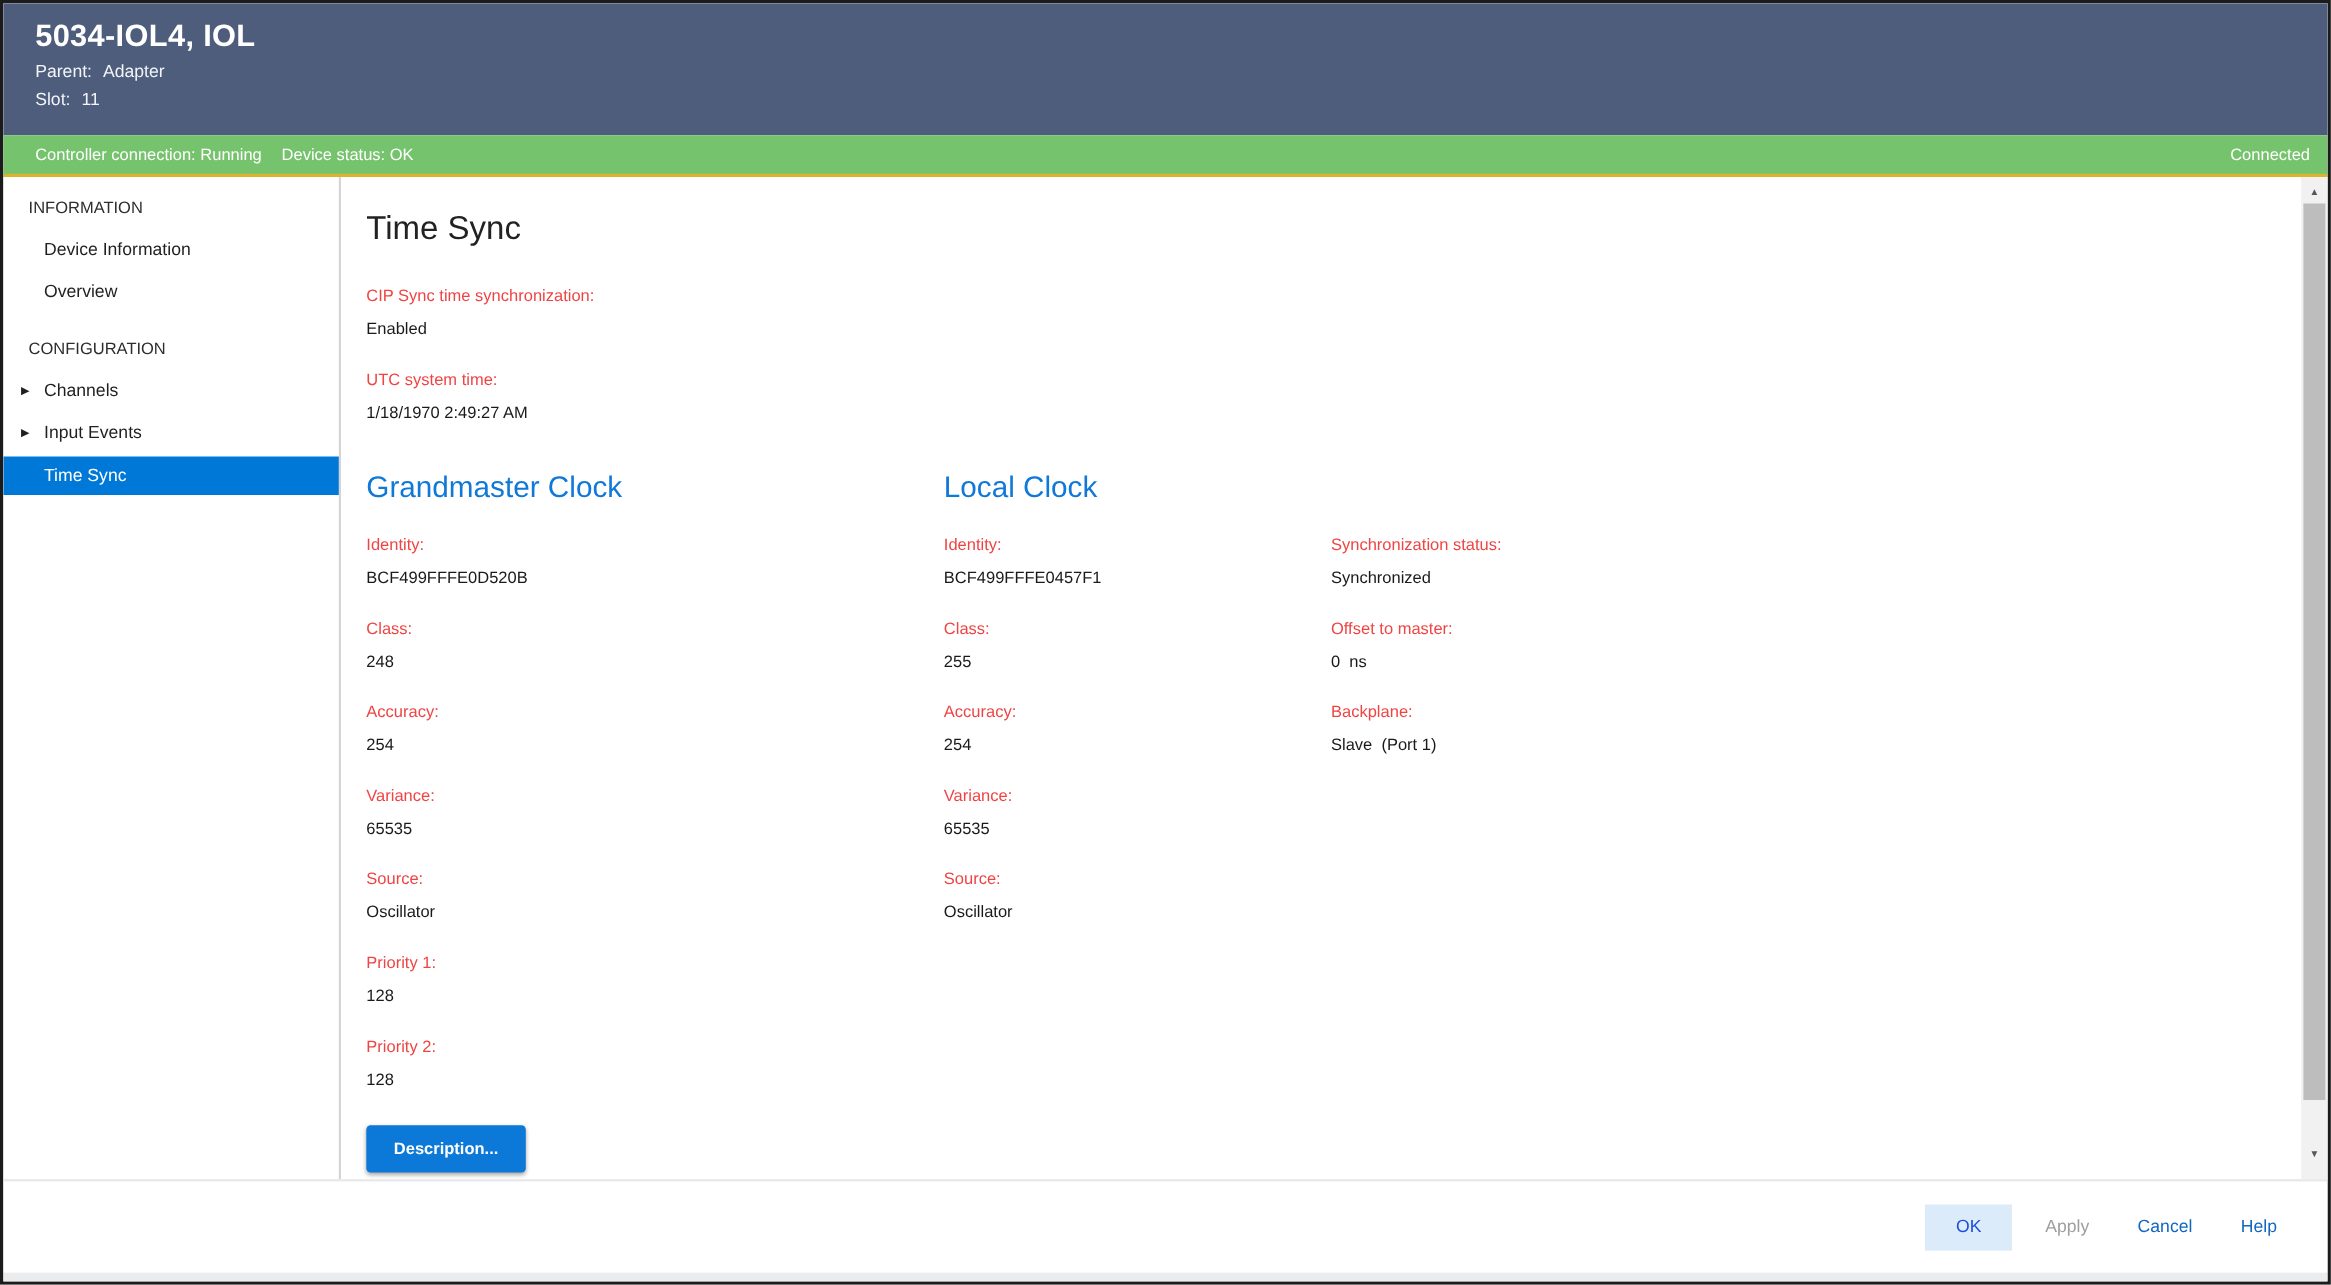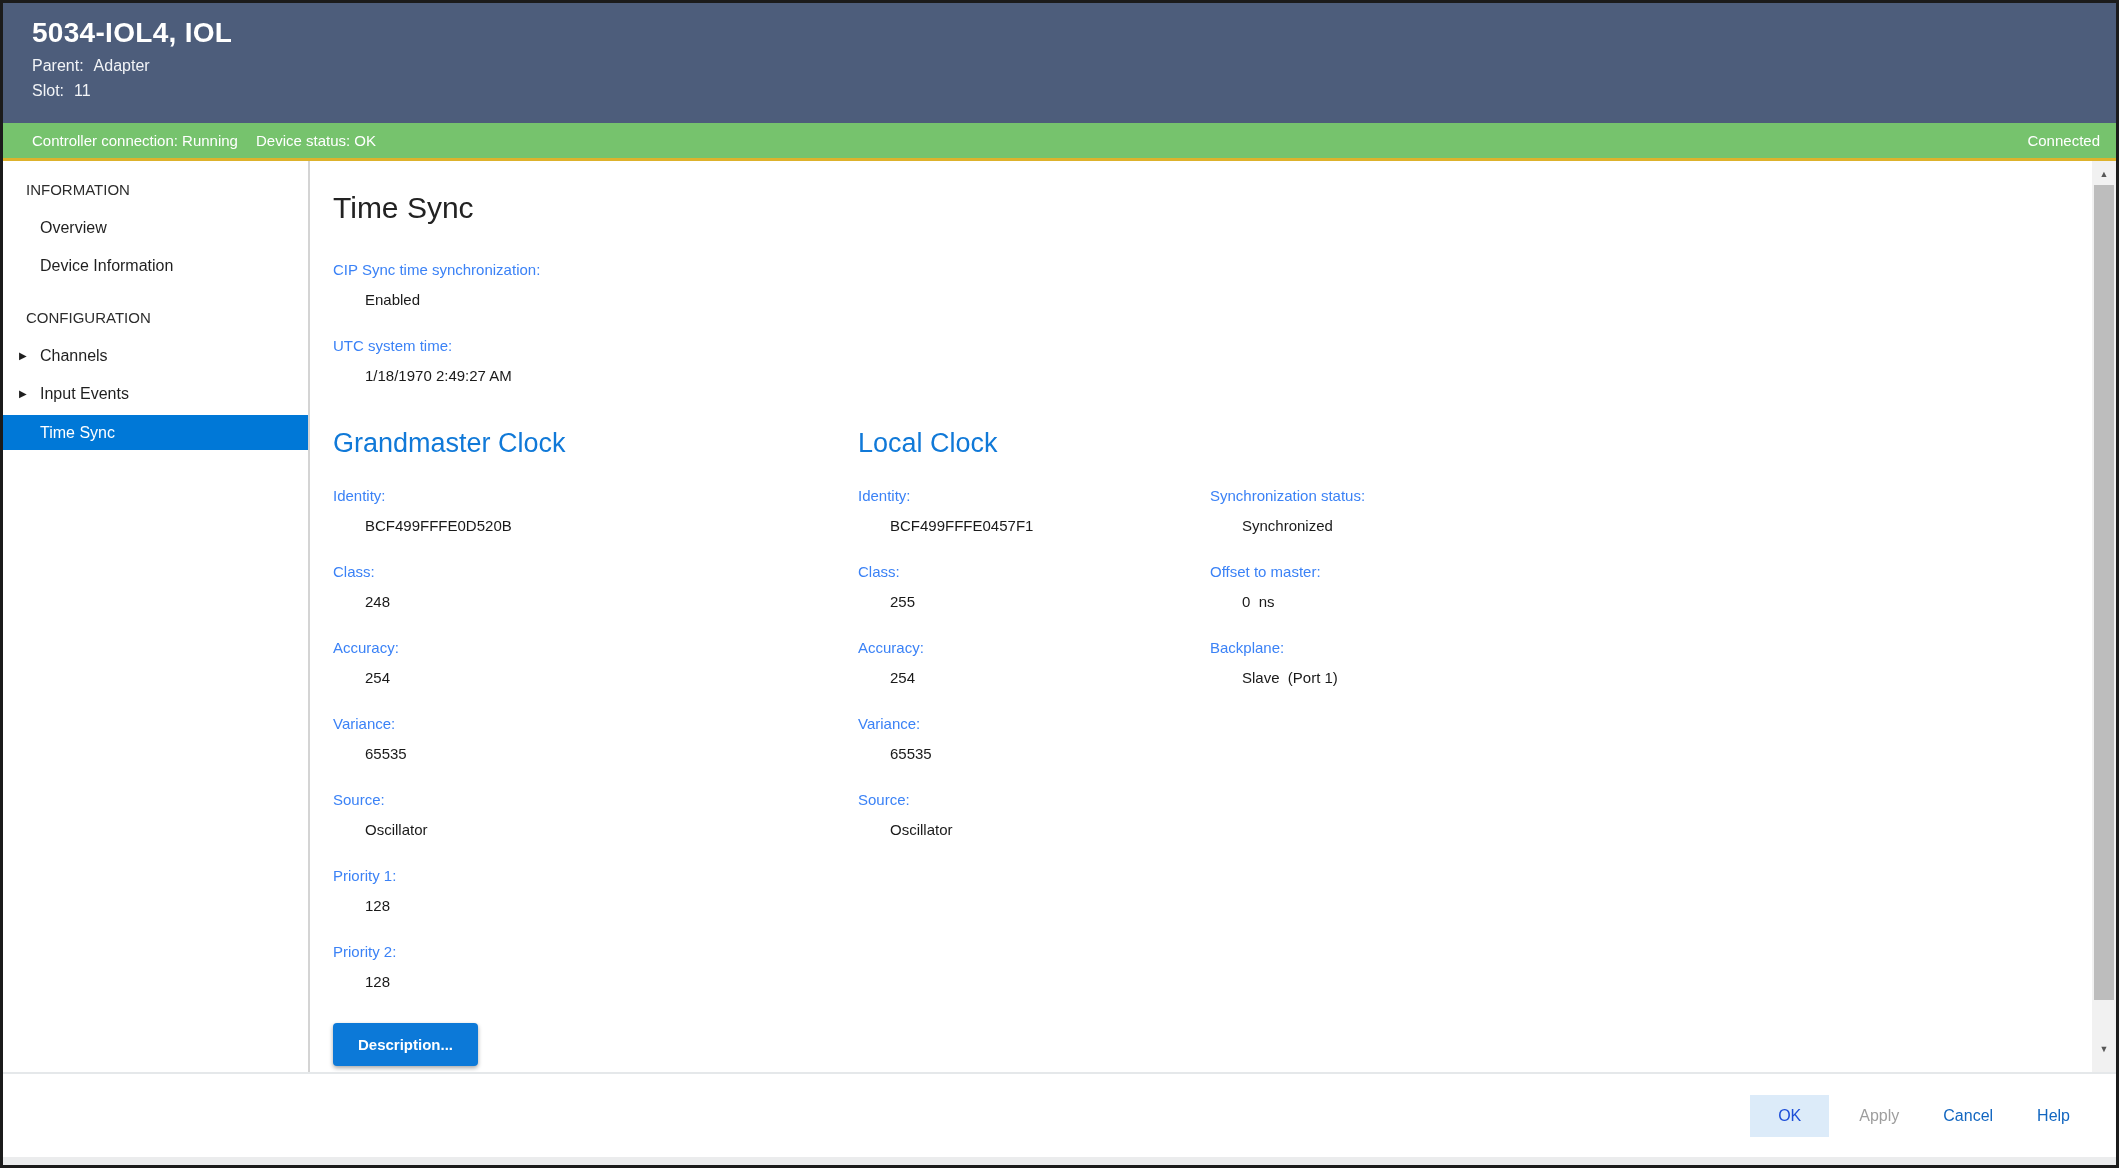--- a/index.html
+++ b/index.html
@@ -57,22 +57,22 @@
   }
   .nav-item.selected { background: #0078d7; color: #ffffff; height: 35px; line-height: 35px; margin: 2px 0 1px 0; }
 
   .v-divider { width: 2px; flex: 0 0 2px; background: #d4d4d4; }
 
   .main { flex: 1 1 auto; padding: 29px 0 0 23px; overflow: hidden; }
   .page-title { font-size: 30px; font-weight: 400; color: #222222; line-height: 36px; }
 
   .top-fields { margin-top: 33px; }
   .field { margin-bottom: 24px; }
-  .field-label { color: #3b82f6; font-size: 15px; line-height: 22px; margin-bottom: 8px; }
-  .field-value { color: #1a1a1a; font-size: 15px; line-height: 22px; white-space: pre-wrap; margin-left: 32px; }
+  .field-label { color: #ef4444; font-size: 15px; line-height: 22px; margin-bottom: 8px; }
+  .field-value { color: #1a1a1a; font-size: 15px; line-height: 22px; white-space: pre-wrap; }
 
   .columns { display: flex; margin-top: 40px; }
   .col-grandmaster { width: 525px; flex: 0 0 525px; }
   .col-local { width: 352px; flex: 0 0 352px; }
   .col-status { flex: 1 1 auto; }
   .col-heading { font-size: 27px; font-weight: 400; color: #1079d8; line-height: 32px; margin-bottom: 26px; }
   .col-heading-spacer { height: 58px; }
 
   .btn-primary {
     margin-top: 6px;
@@ -130,24 +130,24 @@
       <span>Device status: OK</span>
     </div>
     <span class="status-right">Connected</span>
   </div>
 
   <div class="content-row">
 
     <nav class="sidebar">
       <div class="nav-heading">INFORMATION</div>
       <div class="nav-item">
+        <span>Device Information</span>
+      </div>
+      <div class="nav-item">
         <span>Overview</span>
-      </div>
-      <div class="nav-item">
-        <span>Device Information</span>
       </div>
 
       <div class="nav-heading second">CONFIGURATION</div>
       <div class="nav-item">
         <span class="nav-arrow">▶</span>
         <span>Channels</span>
       </div>
       <div class="nav-item">
         <span class="nav-arrow">▶</span>
         <span>Input Events</span>

